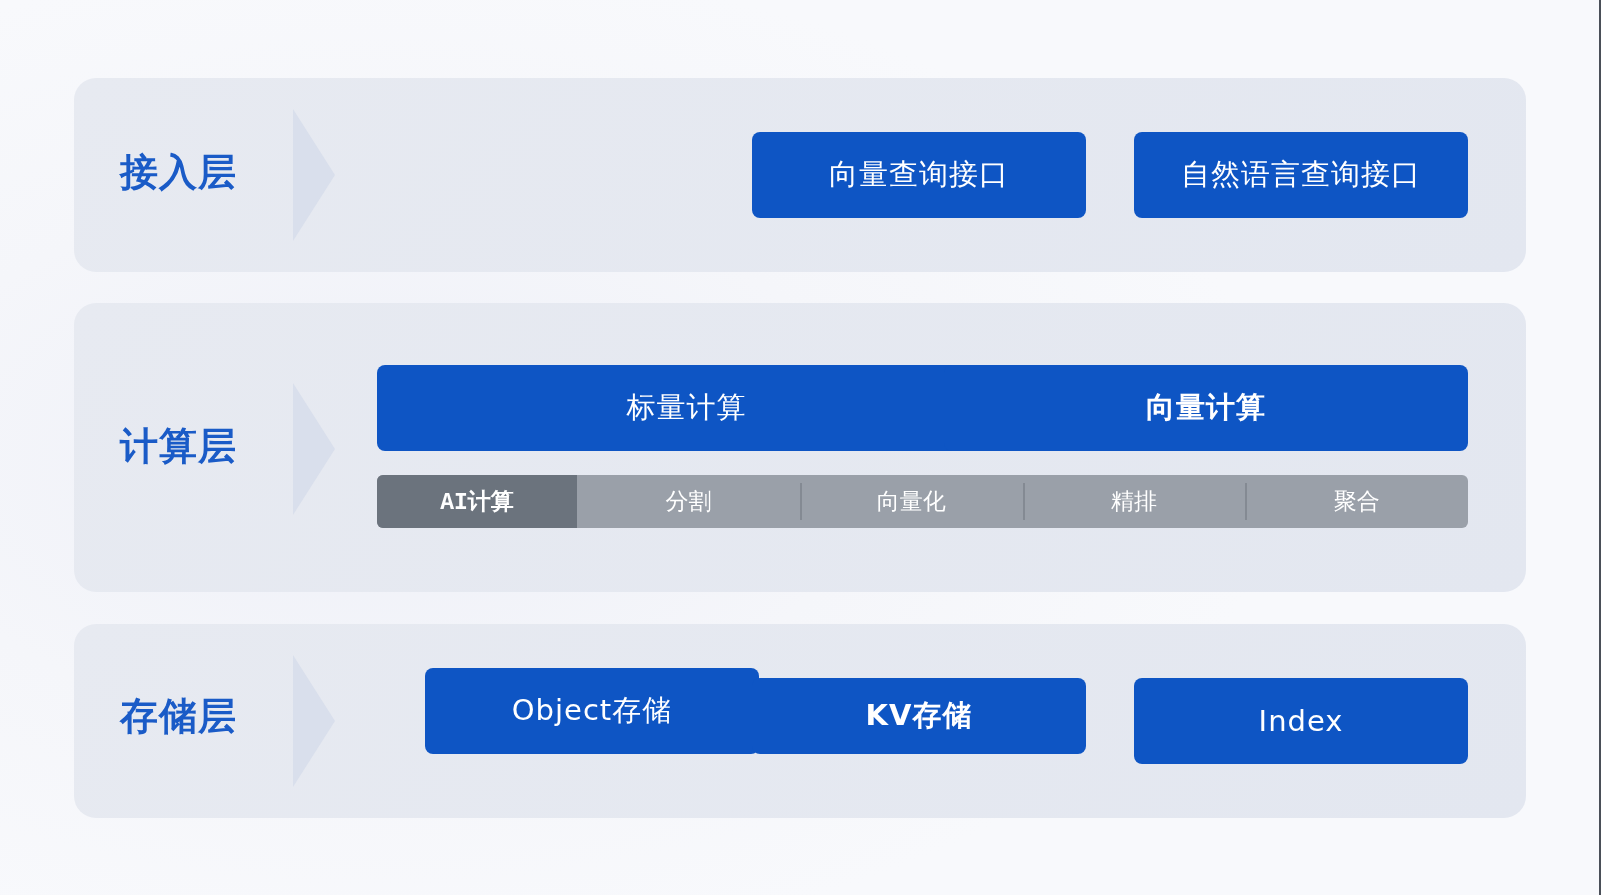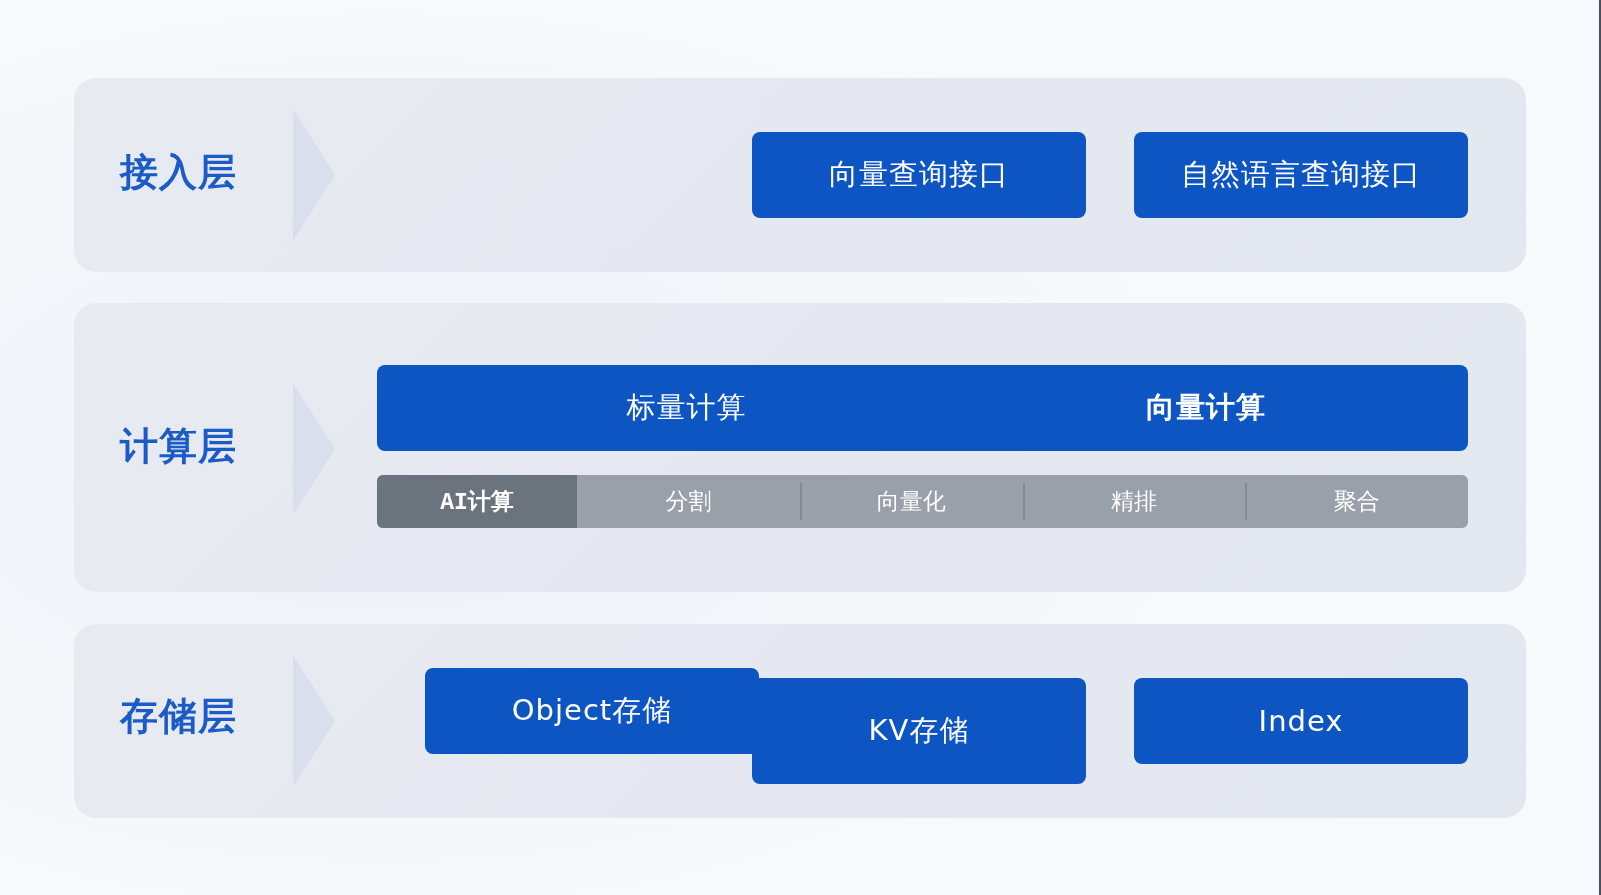--- a/index.html
+++ b/index.html
@@ -73,15 +73,15 @@
     <div class="strip-item sep">向量化</div>
     <div class="strip-item sep">精排</div>
     <div class="strip-item sep">聚合</div>
   </div>
 </div>
 
 <div class="layer" style="top:624px; height:194px;">
   <div class="layer-title" style="top:73px;">存储层</div>
   <div class="chevron" style="top:31px;"></div>
   <div class="box" style="left:303px; top:44px; width:334px; height:86px;margin-left:48px;">Object存储</div>
-  <div class="box" style="left:678px; top:54px; width:334px; height:106px;">KV存储</div>
+  <div class="box" style="left:678px; top:54px; width:334px; height:76px;font-weight:bold;">KV存储</div>
   <div class="box" style="left:1060px; top:54px; width:334px; height:86px;">Index</div>
 </div>
 
 </body></html>

